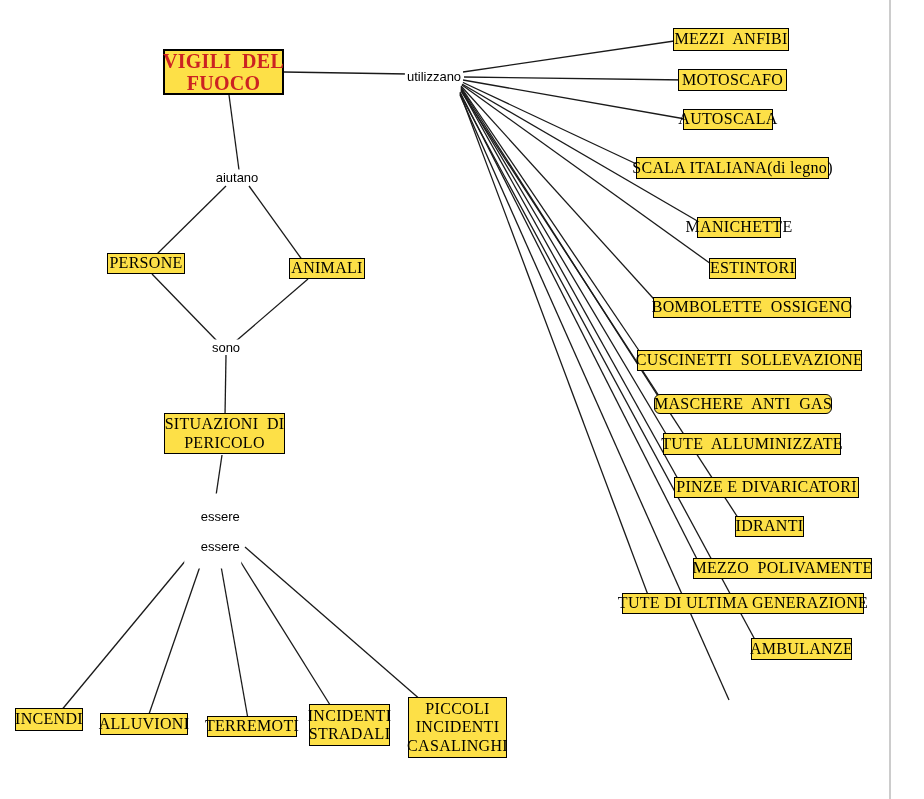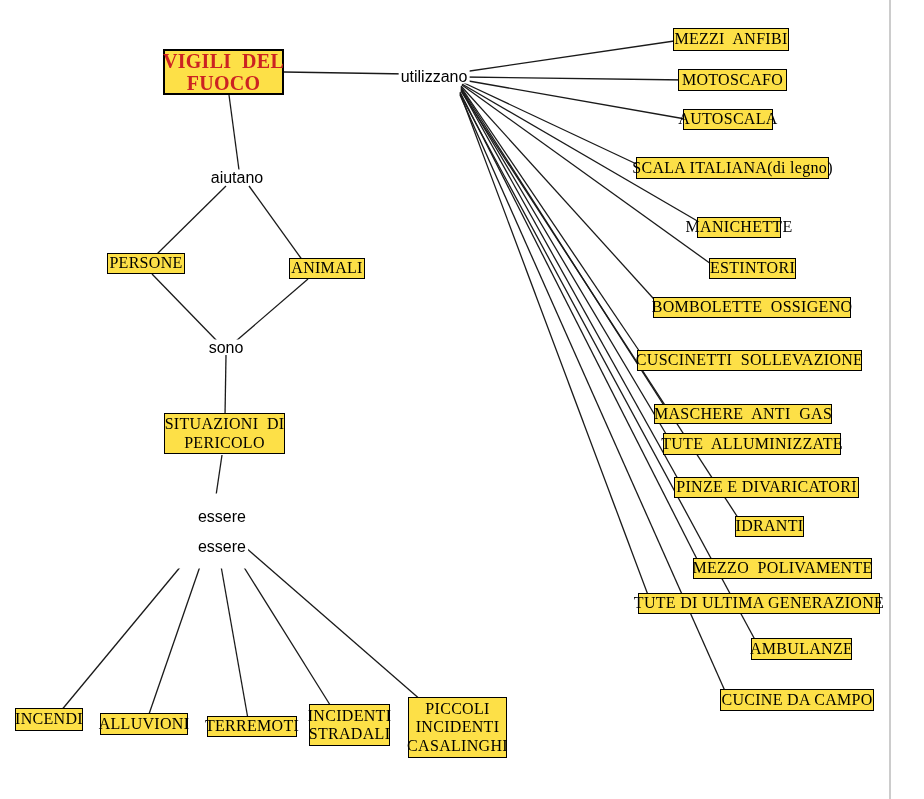--- a/index.html
+++ b/index.html
@@ -38,21 +38,21 @@
   .root-node {
     border-width: 2px;
     font-weight: bold;
     font-size: 20px;
     line-height: 1.1;
   }
   .link-label {
     position: absolute;
     transform: translate(-50%, -50%);
     font-family: "Liberation Sans", sans-serif;
-    font-size: 16px;
+    font-size: 13px;
     line-height: 15px;
     color: #000000;
     background: #ffffff;
     padding: 0 2px;
     text-align: center;
     white-space: pre;
   }
   .right-divider {
     position: absolute;
     top: 0;
@@ -160,38 +160,35 @@
   </div>
   <div class="node" style="left:709px; top:258px; width:87px; height:21px;">
     <span>ESTINTORI</span>
   </div>
   <div class="node" style="left:637px; top:350px; width:225px; height:21px;">
     <span>CUSCINETTI  SOLLEVAZIONE</span>
   </div>
   <div class="node" style="left:653px; top:297px; width:198px; height:21px;">
     <span>BOMBOLETTE  OSSIGENO</span>
   </div>
-  <div class="node" style="left:654px; top:404px; width:178px; height:20px;">
+  <div class="node" style="left:654px; top:394px; width:178px; height:20px;border-radius:6px;">
     <span>MASCHERE  ANTI  GAS</span>
   </div>
   <div class="node" style="left:663px; top:433px; width:178px; height:22px;">
     <span>TUTE  ALLUMINIZZATE</span>
   </div>
   <div class="node" style="left:674px; top:477px; width:185px; height:21px;">
     <span>PINZE E DIVARICATORI</span>
   </div>
   <div class="node" style="left:735px; top:516px; width:69px; height:21px;">
     <span>IDRANTI</span>
   </div>
   <div class="node" style="left:693px; top:558px; width:179px; height:21px;">
     <span>MEZZO  POLIVAMENTE</span>
   </div>
-  <div class="node" style="left:638px; top:593px; width:242px; height:21px;">
+  <div class="node" style="left:622px; top:593px; width:242px; height:21px;">
     <span>TUTE DI ULTIMA GENERAZIONE</span>
   </div>
   <div class="node" style="left:751px; top:638px; width:101px; height:22px;">
     <span>AMBULANZE</span>
   </div>
-  <div class="node" style="left:720px; top:689px; width:154px; height:22px;">
-    <span>CUCINE DA CAMPO</span>
-  </div>
 
 </div>
 
 </body></html>

